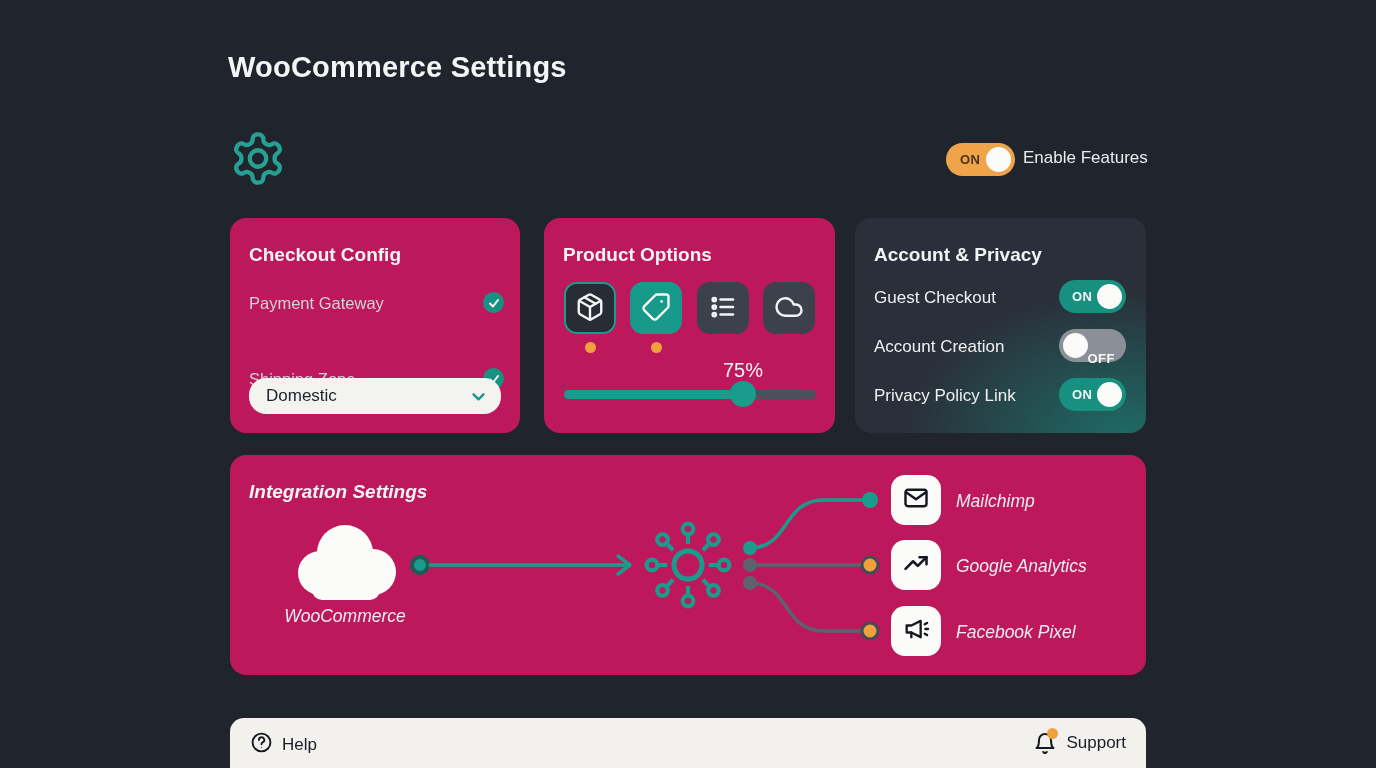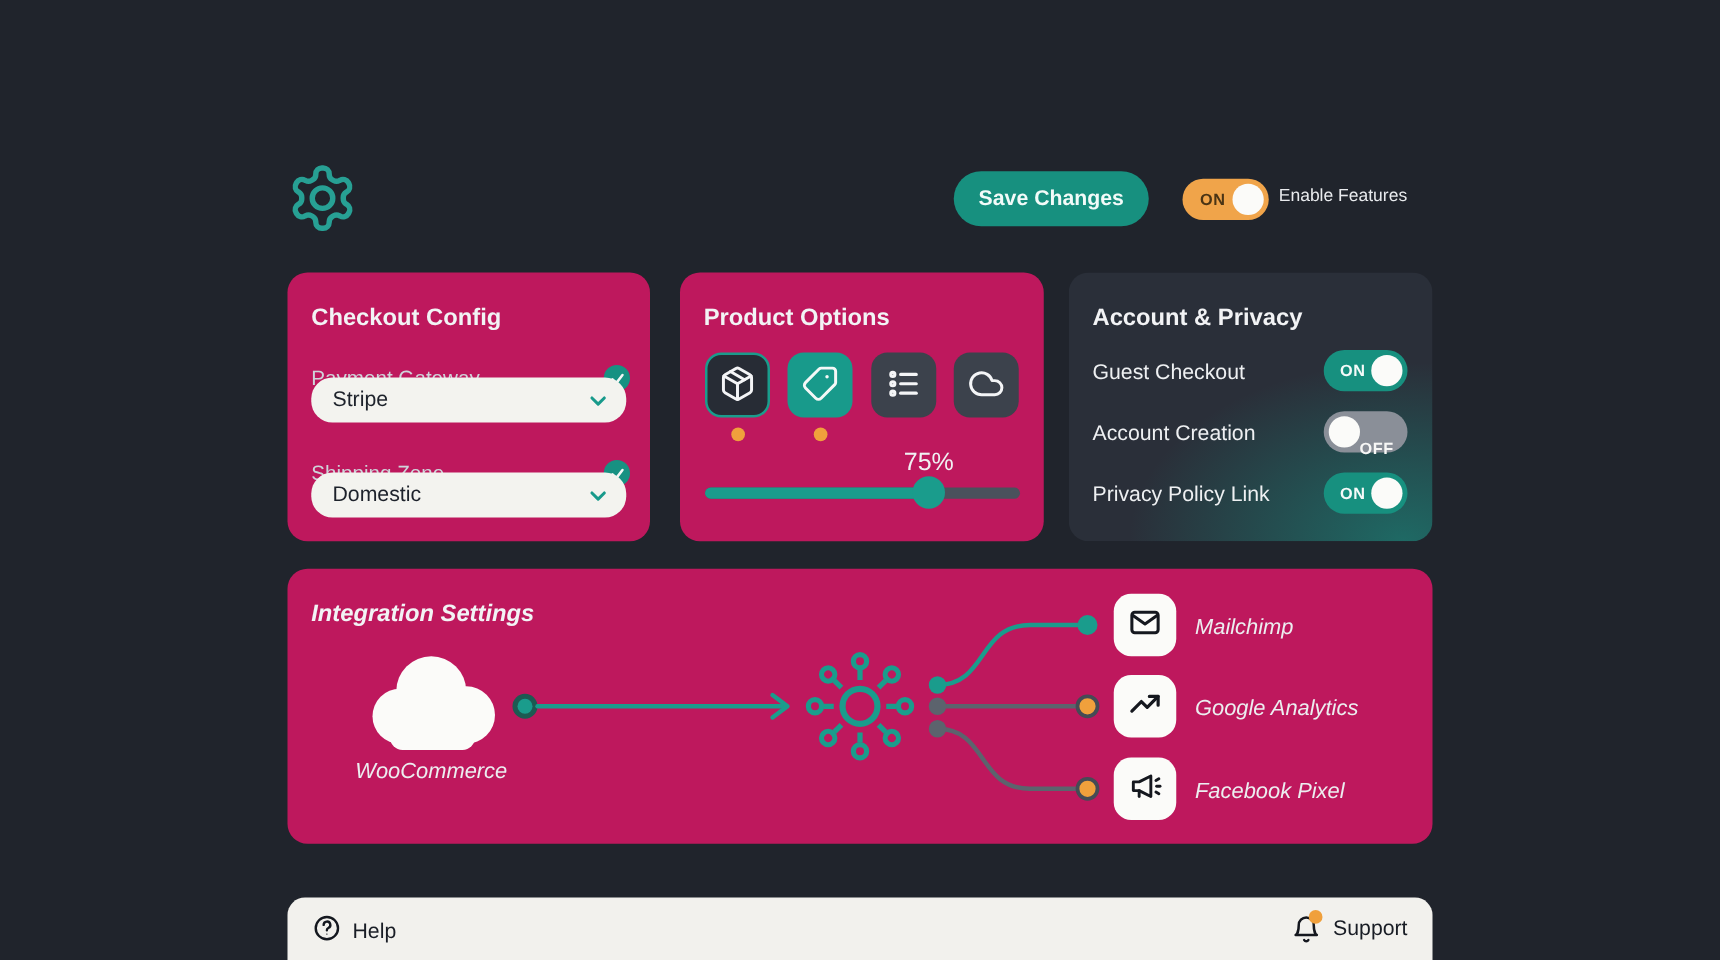--- a/index.html
+++ b/index.html
@@ -19,21 +19,21 @@
     left:763px; top:137px; width:156px; height:44px; border-radius:22px;
     background:#17907f; border:none; color:#f2fbf9; font-family:inherit;
     font-size:17px; font-weight:700; cursor:pointer;
   }
   .toggle { border-radius:17px; display:flex; align-items:center; cursor:pointer; }
   .toggle .knob { width:25px; height:25px; border-radius:50%; background:#fbfbf9; position:absolute; top:4px; }
   .toggle .t-label { font-size:13px; font-weight:700; letter-spacing:.5px; }
   .hdr-toggle { left:946px; top:143px; width:69px; height:33px; background:#f0a44a; }
   .hdr-toggle .t-label { color:#4a3415; position:absolute; left:14px; top:9px; }
   .hdr-toggle .knob { right:4px; }
-  .hdr-toggle-label { left:1023px; top:148px; font-size:14px; color:#e9ebee; }
+  .hdr-toggle-label { left:1023px; top:148px; font-size:17px; color:#e9ebee; }
 
   
   .card { background:#be185d; border-radius:16px; }
   .card-title { position:absolute; left:19px; top:26px; font-size:19px; font-weight:700; color:#f2f3f5; }
   #card-checkout { left:230px; top:218px; width:290px; height:215px; }
   #card-product  { left:544px; top:218px; width:291px; height:215px; }
   #card-account  { left:855px; top:218px; width:291px; height:215px;
     background:#2a2f39 radial-gradient(130% 115% at 92% 100%, rgba(23,144,129,.60), rgba(23,144,129,0) 58%); }
 
   .field-label { position:absolute; left:19px; font-size:16.5px; color:#cfd4da; }
@@ -83,50 +83,42 @@
   }
   .footer-item { display:flex; align-items:center; gap:9px; font-size:17px; color:#191d25; cursor:pointer; }
   .bell-wrap { position:relative; width:24px; height:24px; }
   .badge-dot { position:absolute; right:-1px; top:-3px; width:11px; height:11px; border-radius:50%; background:#f0a03c; }
 </style>
 </head>
 <body>
 
 <div class="page">
 
+  <div class="abs page-title">WooCommerce Settings</div>
 
   <div class="abs gear-wrap">
     <svg width="58" height="59" viewBox="0 0 24 24" fill="none" stroke="#27a094" stroke-width="1.8" stroke-linecap="round" stroke-linejoin="round">
       <path d="M12.22 2h-.44a2 2 0 0 0-2 2v.18a2 2 0 0 1-1 1.73l-.43.25a2 2 0 0 1-2 0l-.15-.08a2 2 0 0 0-2.73.73l-.22.38a2 2 0 0 0 .73 2.73l.15.1a2 2 0 0 1 1 1.72v.51a2 2 0 0 1-1 1.74l-.15.09a2 2 0 0 0-.73 2.73l.22.38a2 2 0 0 0 2.73.73l.15-.08a2 2 0 0 1 2 0l.43.25a2 2 0 0 1 1 1.73V20a2 2 0 0 0 2 2h.44a2 2 0 0 0 2-2v-.18a2 2 0 0 1 1-1.73l.43-.25a2 2 0 0 1 2 0l.15.08a2 2 0 0 0 2.73-.73l.22-.39a2 2 0 0 0-.73-2.73l-.15-.08a2 2 0 0 1-1-1.74v-.5a2 2 0 0 1 1-1.74l.15-.09a2 2 0 0 0 .73-2.73l-.22-.38a2 2 0 0 0-2.73-.73l-.15.08a2 2 0 0 1-2 0l-.43-.25a2 2 0 0 1-1-1.73V4a2 2 0 0 0-2-2z"></path>
       <circle cx="12" cy="12" r="3.4"></circle>
     </svg>
   </div>
-  <button class="abs save-btn">Save Changes</button>
   <div class="abs toggle hdr-toggle">
     <span class="t-label">ON</span>
     <span class="knob"></span>
   </div>
   <div class="abs hdr-toggle-label">Enable Features</div>
 
   <div class="abs card" id="card-checkout">
     <div class="card-title">Checkout Config</div>
 
     <div class="field-label" style="top:76px">Payment Gateway</div>
     <div class="check-badge" style="left:253px; top:74px">
       <svg width="12" height="12" viewBox="0 0 24 24" fill="none" stroke="#f3f7f6" stroke-width="4" stroke-linecap="round" stroke-linejoin="round">
           <polyline points="4 13 10 19 20 6"></polyline>
         </svg>
-    </div>
-    <div class="select" style="top:84px">
-      <span class="sel-val">Stripe</span>
-      <span class="chev">
-        <svg width="17" height="17" viewBox="0 0 24 24" fill="none" stroke="#189a8b" stroke-width="3.4" stroke-linecap="round" stroke-linejoin="round">
-            <polyline points="5 9 12 16 19 9"></polyline>
-          </svg>
-      </span>
     </div>
 
     <div class="field-label" style="top:152px">Shipping Zone</div>
     <div class="check-badge" style="left:253px; top:150px">
       <svg width="12" height="12" viewBox="0 0 24 24" fill="none" stroke="#f3f7f6" stroke-width="4" stroke-linecap="round" stroke-linejoin="round">
           <polyline points="4 13 10 19 20 6"></polyline>
         </svg>
     </div>
     <div class="select" style="top:160px">
       <span class="sel-val">Domestic</span>

